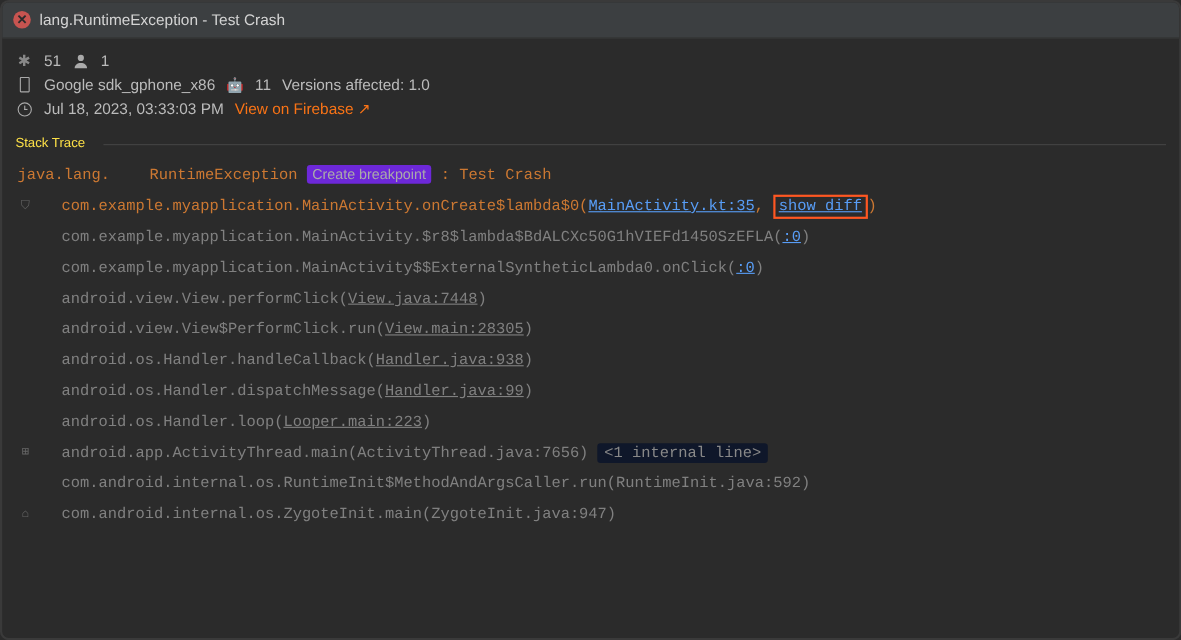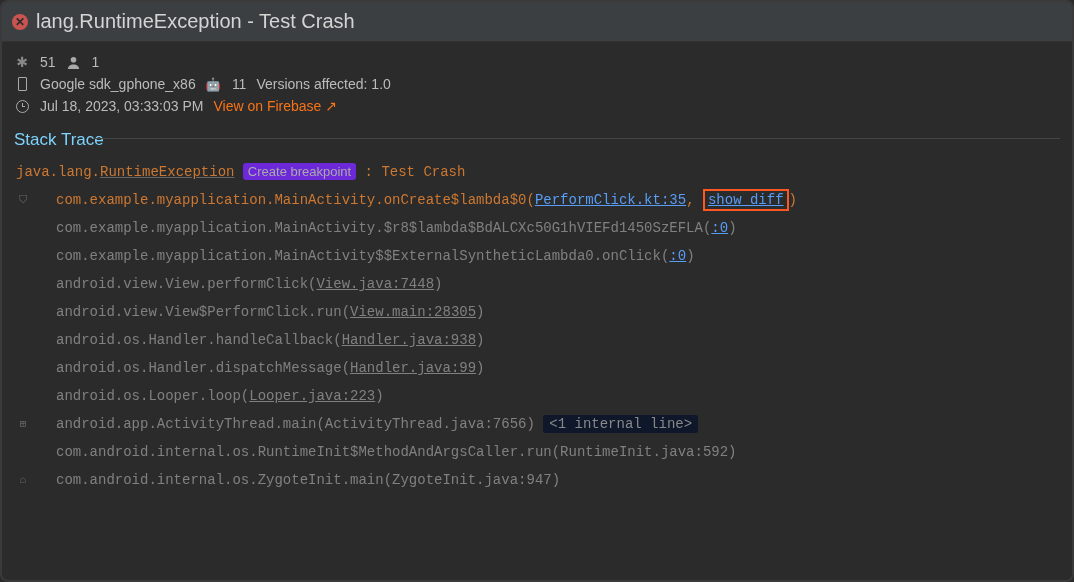--- a/index.html
+++ b/index.html
@@ -33,21 +33,21 @@
       display: flex;
       align-items: center;
       justify-content: center;
       color: #2b2b2b;
       font-weight: bold;
       font-size: 12px;
       flex-shrink: 0;
     }
     .header-title {
       color: #d4d4d4;
-      font-size: 20px;
+      font-size: 14px;
     }
     .meta-section {
       padding: 12px 12px 6px 12px;
     }
     .meta-row {
       display: flex;
       align-items: center;
       gap: 10px;
       margin-bottom: 6px;
       font-size: 14px;
@@ -102,22 +102,22 @@
       height: 1.5px;
       background: #aaa;
       top: 5px;
       left: 5px;
     }
     .firebase-link {
       color: #f97316;
       cursor: pointer;
     }
     .section-label {
-      font-size: 17px;
-      color: #7dd3fc;
+      font-size: 12px;
+      color: #fde047;
       padding: 4px 12px 0 12px;
       position: relative;
     }
     .section-label::after {
       content: '';
       position: absolute;
       top: 12px;
       left: 92px;
       right: 12px;
       border-top: 1px solid #444;
@@ -145,22 +145,22 @@
       display: flex;
       align-items: center;
       justify-content: center;
       color: #666;
       font-size: 11px;
     }
     .exception-class {
       color: #cc7832;
     }
     .exception-class .underlined {
-      text-decoration: underline;
       text-decoration-color: #666;
+      margin-left: 36px;
     }
     .breakpoint-badge {
       background: #6d28d9;
       color: #aaa;
       padding: 1px 5px;
       border-radius: 3px;
       font-size: 13px;
       font-family: -apple-system, BlinkMacSystemFont, "Segoe UI", sans-serif;
     }
     .orange-text {
@@ -226,25 +226,25 @@
 
 <div class="section-label">Stack Trace</div>
 
 <div class="stack-trace">
   <div class="trace-line">
     <span class="exception-class"><span>java.lang.</span><span class="underlined">RuntimeException</span></span>
     <span class="breakpoint-badge">Create breakpoint</span>
     <span class="orange-text">: Test Crash</span>
   </div>
   <div id="trace-lines">
-      <div class="trace-line indent"><span class="gutter-icon">⛉</span><span class="orange-text">com.example.myapplication.MainActivity.onCreate$lambda$0(</span><span class="blue-link">PerformClick.kt:35</span><span class="orange-text">, </span><span class="blue-link highlight-box">show diff</span><span class="orange-text">)</span></div>
+      <div class="trace-line indent"><span class="gutter-icon">⛉</span><span class="orange-text">com.example.myapplication.MainActivity.onCreate$lambda$0(</span><span class="blue-link">MainActivity.kt:35</span><span class="orange-text">, </span><span class="blue-link highlight-box">show diff</span><span class="orange-text">)</span></div>
       <div class="trace-line indent"><span>com.example.myapplication.MainActivity.$r8$lambda$BdALCXc50G1hVIEFd1450SzEFLA(</span><span class="blue-link">:0</span><span>)</span></div>
       <div class="trace-line indent"><span>com.example.myapplication.MainActivity$$ExternalSyntheticLambda0.onClick(</span><span class="blue-link">:0</span><span>)</span></div>
       <div class="trace-line indent"><span>android.view.View.performClick(</span><span class="gray-link">View.java:7448</span><span>)</span></div>
       <div class="trace-line indent"><span>android.view.View$PerformClick.run(</span><span class="gray-link">View.main:28305</span><span>)</span></div>
       <div class="trace-line indent"><span>android.os.Handler.handleCallback(</span><span class="gray-link">Handler.java:938</span><span>)</span></div>
       <div class="trace-line indent"><span>android.os.Handler.dispatchMessage(</span><span class="gray-link">Handler.java:99</span><span>)</span></div>
-      <div class="trace-line indent"><span>android.os.Looper.loop(</span><span class="gray-link">Looper.java:223</span><span>)</span></div>
+      <div class="trace-line indent"><span>android.os.Handler.loop(</span><span class="gray-link">Looper.main:223</span><span>)</span></div>
       <div class="trace-line indent"><span class="gutter-icon">⊞</span><span>android.app.ActivityThread.main(ActivityThread.java:7656) </span><span class="internal-badge">&lt;1 internal line&gt;</span></div>
       <div class="trace-line indent"><span>com.android.internal.os.RuntimeInit$MethodAndArgsCaller.run(RuntimeInit.java:592)</span></div>
       <div class="trace-line indent"><span class="gutter-icon">⌂</span><span>com.android.internal.os.ZygoteInit.main(ZygoteInit.java:947)</span></div>
     </div>
 </div>
 
 </body></html>

